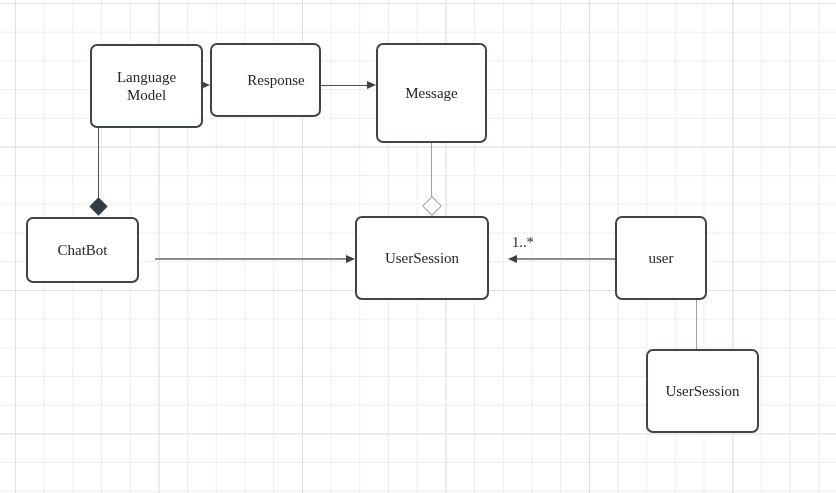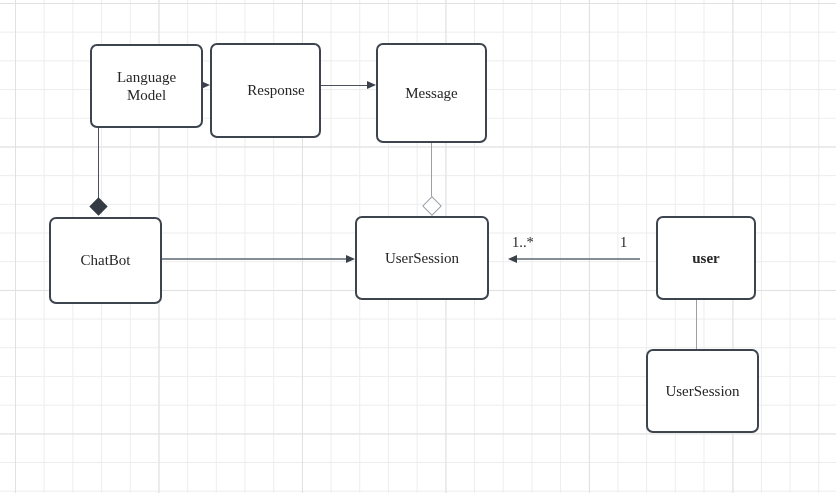--- a/index.html
+++ b/index.html
@@ -31,25 +31,25 @@
     display: flex;
     align-items: center;
     justify-content: center;
     text-align: center;
     font-size: 15px;
     line-height: 1.22;
     color: #262626;
     padding: 0 15px;
   }
   .node-language-model { left: 42px;  top: 44px;  width: 113px; height: 84px; margin-left: 48px; }
-  .node-response       { left: 210px; top: 43px;  width: 111px; height: 95px; padding-left: 36px; }
+  .node-response       { left: 210px; top: 43px;  width: 111px; height: 74px; padding-left: 36px; }
   .node-message        { left: 376px; top: 43px;  width: 111px; height: 100px; }
-  .node-chatbot        { left: 49px;  top: 217px; width: 113px; height: 87px; }
+  .node-chatbot        { left: 26px;  top: 217px; width: 113px; height: 66px; }
   .node-user-session   { left: 355px; top: 216px; width: 134px; height: 84px; }
-  .node-user           { left: 656px; top: 216px; width: 100px; height: 84px; font-weight: bold; }
+  .node-user           { left: 615px; top: 216px; width: 92px; height: 84px; }
   .node-preference     { left: 646px; top: 349px; width: 113px; height: 84px; }
 
   .edge-line-h, .edge-line-v { position: absolute; }
   .edge-line-h { height: 1.5px; }
   .edge-line-v { width: 1.5px; }
   .edge-dark { background: #4a515a; }
   .edge-mid  { background: #868d94; }
   .edge-gray { background: #9aa0a6; }
 
   .arrowhead { position: absolute; width: 0; height: 0; }

